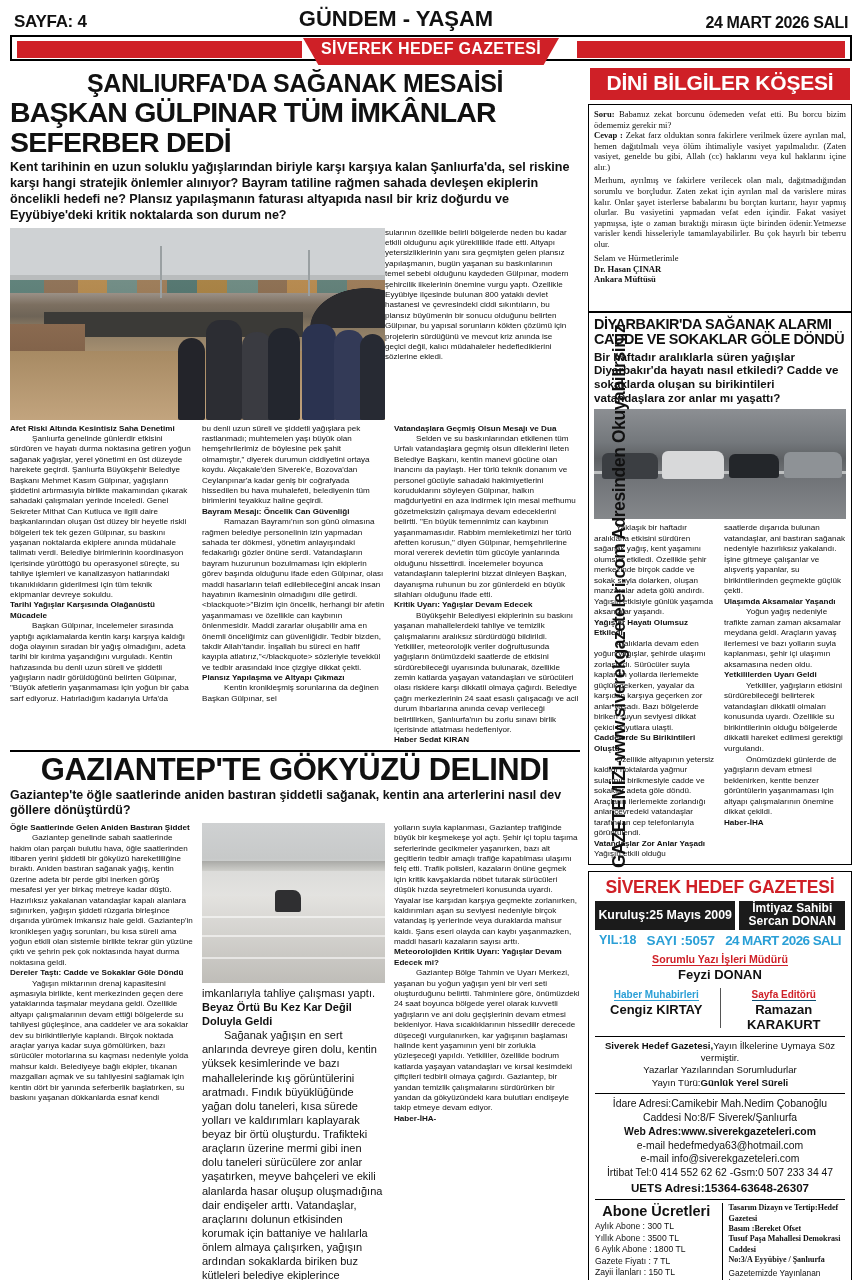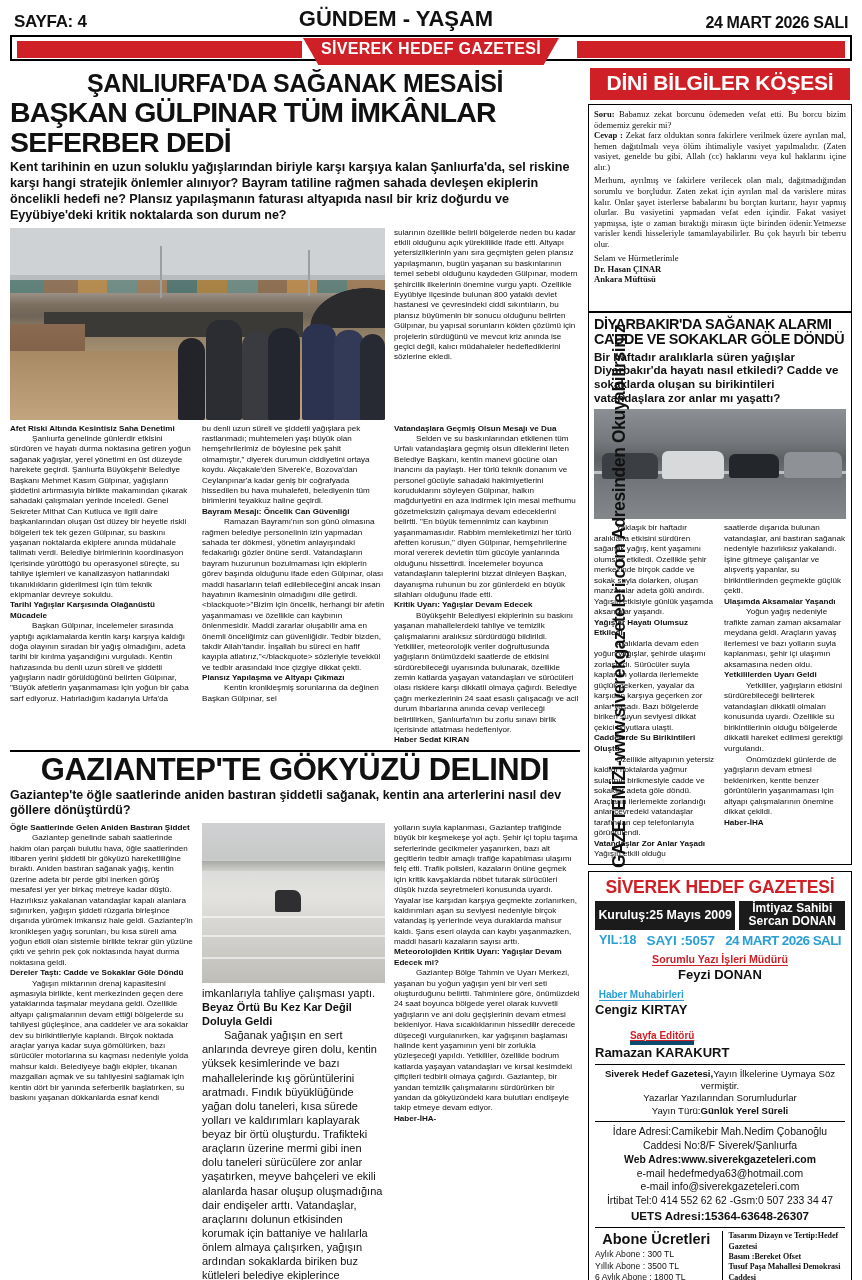--- a/index.html
+++ b/index.html
@@ -113,24 +113,24 @@
   .imp-blk { background: #1b1b1b; color: #fff; font-weight: bold; text-align: center; }
   .imp-kurulus { flex: 1.35; font-size: 12.4px; padding: 2px 3px; display:flex; align-items:center; justify-content:center;}
   .imp-imtiyaz { flex: 1; font-size: 12px; padding: 1px 3px; line-height: 1.12; }
   .imp-row2 { display: flex; align-items: center; justify-content: space-between; margin-top: 3px; padding: 0 4px; }
   .imp-yil { color: #2a9fd6; font-weight: bold; font-size: 12.5px; }
   .imp-sayi { color: #2a9fd6; font-weight: bold; font-size: 13.5px; }
   .imp-date { color: #2a9fd6; font-weight: bold; font-size: 13.5px; letter-spacing: -0.6px; }
   .imp-sorumlu { text-align: center; color: #cf2027; font-weight: bold; font-size: 10.6px; border-bottom: 1px solid #cf2027; display: inline-block; }
   .imp-center { text-align: center; margin-top: 1px; }
   .imp-name { font-weight: bold; font-size: 13px; }
-  .imp-row3 { display: flex; justify-content: space-between; align-items: flex-start; margin-top: 2px; flex-direction: column; }
+  .imp-row3 { display: flex; justify-content: space-between; align-items: flex-start; margin-top: 2px; }
   .imp-col { flex: 1; text-align: center; }
   .imp-lbl-blue { color: #2a9fd6; font-weight: bold; font-size: 10px; border-bottom: 1px solid #2a9fd6; display: inline-block; }
-  .imp-lbl-red { color: #cf2027; font-weight: bold; font-size: 10px; border-bottom: 4px solid #0c4a6e; display: inline-block; text-decoration: underline; }
+  .imp-lbl-red { color: #cf2027; font-weight: bold; font-size: 10px; border-bottom: 1px solid #0c4a6e; display: inline-block; }
   .imp-divider { width: 1px; background: #555; align-self: stretch; margin: 4px 2px; }
   .imp-sep { border-top: 1px solid #000; margin: 4px 0 3px 0; }
   .imp-p { text-align: center; font-size: 9.6px; line-height: 1.3; }
   .imp-p b { font-weight: bold; }
   .imp-addr { text-align: center; font-size: 10.4px; line-height: 1.32; }
   .imp-addr b { font-weight: bold; }
   .imp-bottom { display: flex; margin-top: 2px; }
   .imp-abone { flex: 1.05; padding-right: 5px; border-right: 1px solid #000; }
   .imp-abone h4 { text-align: center; font-size: 14.5px; font-weight: bold; margin-bottom: 2px; }
   .imp-abone .ln { font-size: 8.6px; line-height: 1.34; }
@@ -155,21 +155,21 @@
   </div>
 
   <div class="body-grid">
 
     <div class="left-zone">
 
       <div class="kicker1">ŞANLIURFA'DA SAĞANAK MESAİSİ</div>
       <div class="head1">BAŞKAN GÜLPINAR TÜM İMKÂNLAR SEFERBER DEDİ</div>
       <div class="lede">Kent tarihinin en uzun soluklu yağışlarından biriyle karşı karşıya kalan Şanlıurfa'da, sel riskine karşı hangi stratejik önlemler alınıyor? Bayram tatiline rağmen sahada devleşen ekiplerin öncelikli hedefi ne? Plansız yapılaşmanın faturası altyapıda nasıl bir kriz doğurdu ve Eyyübiye'deki kritik noktalarda son durum ne?</div>
 
-      <div style="display:flex; gap:9px; margin-top:4px;">
+      <div style="display:flex; margin-top:4px;">
 
         <div style="width:375px;">
           <div class="photo photo1">
             <div class="rail"></div>
             <div class="bridge"></div>
             <div class="tunnel"></div>
             <div class="wall"></div>
             <div class="water"></div>
             <div class="pole" style="left:150px; top:18px; height:52px;"></div>
             <div class="pole" style="left:298px; top:22px; height:46px;"></div>

